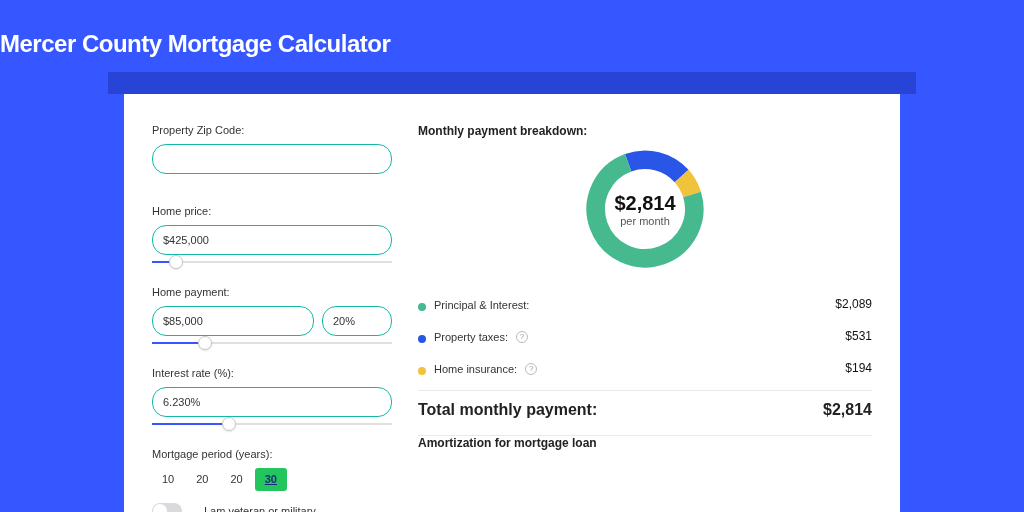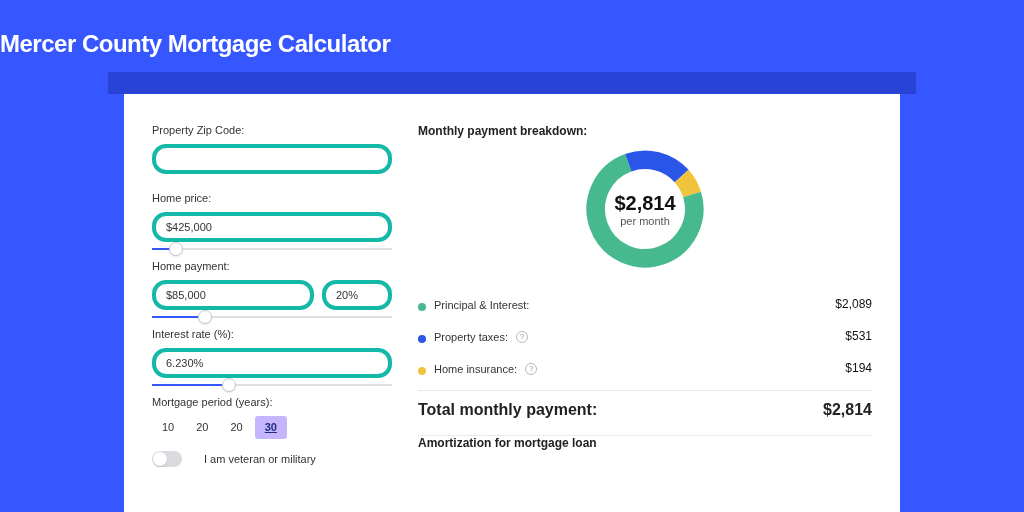--- a/index.html
+++ b/index.html
@@ -17,44 +17,44 @@
   .accent-bar { background:#2844d6; height: 22px; margin: 0 108px; }
   .card {
     background: #fff; margin: 0 124px; height: 420px;
     padding: 30px 28px 0 28px;
     display: flex; gap: 26px;
     color:#222; font-size: 12px;
   }
   .col-left { flex: 0 0 240px; }
   .col-right { flex: 1; }
   .field-label { font-size: 11px; color:#333; margin-bottom: 8px; }
-  .group { margin-bottom: 18px; position: relative; }
+  .group { margin-bottom: 31px; position: relative; }
   .input {
-    width: 100%; height: 30px; border: 4px solid #14b8a6; border-radius: 14px;
+    width: 100%; height: 30px; border: 1px solid #14b8a6; border-radius: 14px;
     display: flex; align-items: center; padding: 0 10px; font-size: 11px; color:#333;
     background:#fff;
   }
   .input-split { display:flex; gap:8px; }
   .input-split .input:first-child { flex: 1 1 auto; }
   .input-split .input:last-child  { flex: 0 0 70px; }
   .slider {
     position: absolute; left:0; right:0; bottom:-8px; height:2px; background:#e0e0e0;
   }
   .slider .fill { position:absolute; left:0; top:0; bottom:0; background:#3657ff; }
   .slider .thumb {
     position:absolute; top:50%; width:14px; height:14px; border-radius:50%;
     background:#fff; border:1px solid #c8c8c8; transform:translate(-50%,-50%);
     box-shadow: 0 1px 2px rgba(0,0,0,.1);
   }
   .periods { display:flex; gap:2px; }
   .period-btn {
     font-size:11px; color:#333; padding:6px 10px; border-radius:3px;
     line-height:1; display:inline-block;
   }
-  .period-btn.active { background:#c4b5fd; color:#1d2b80; font-weight:600;text-decoration:underline; }
+  .period-btn.active { background:#22c55e; color:#1d2b80; font-weight:600;text-decoration:underline; }
   .vet-row { display:flex; align-items:center; gap:22px; margin-top:12px;}
   .toggle {
     width:30px; height:16px; border-radius:10px; background:#d9d9de; position:relative;
   }
   .toggle .knob {
     width:14px; height:14px; border-radius:50%; background:#fff; position:absolute;
     left:1px; top:1px; box-shadow:0 1px 1px rgba(0,0,0,.15);
   }
   .section-title { font-weight:700; font-size:12px; margin-bottom:6px; }
   .donut-wrap { display:flex; justify-content:center; margin: 6px 0 14px 0; position:relative; }

